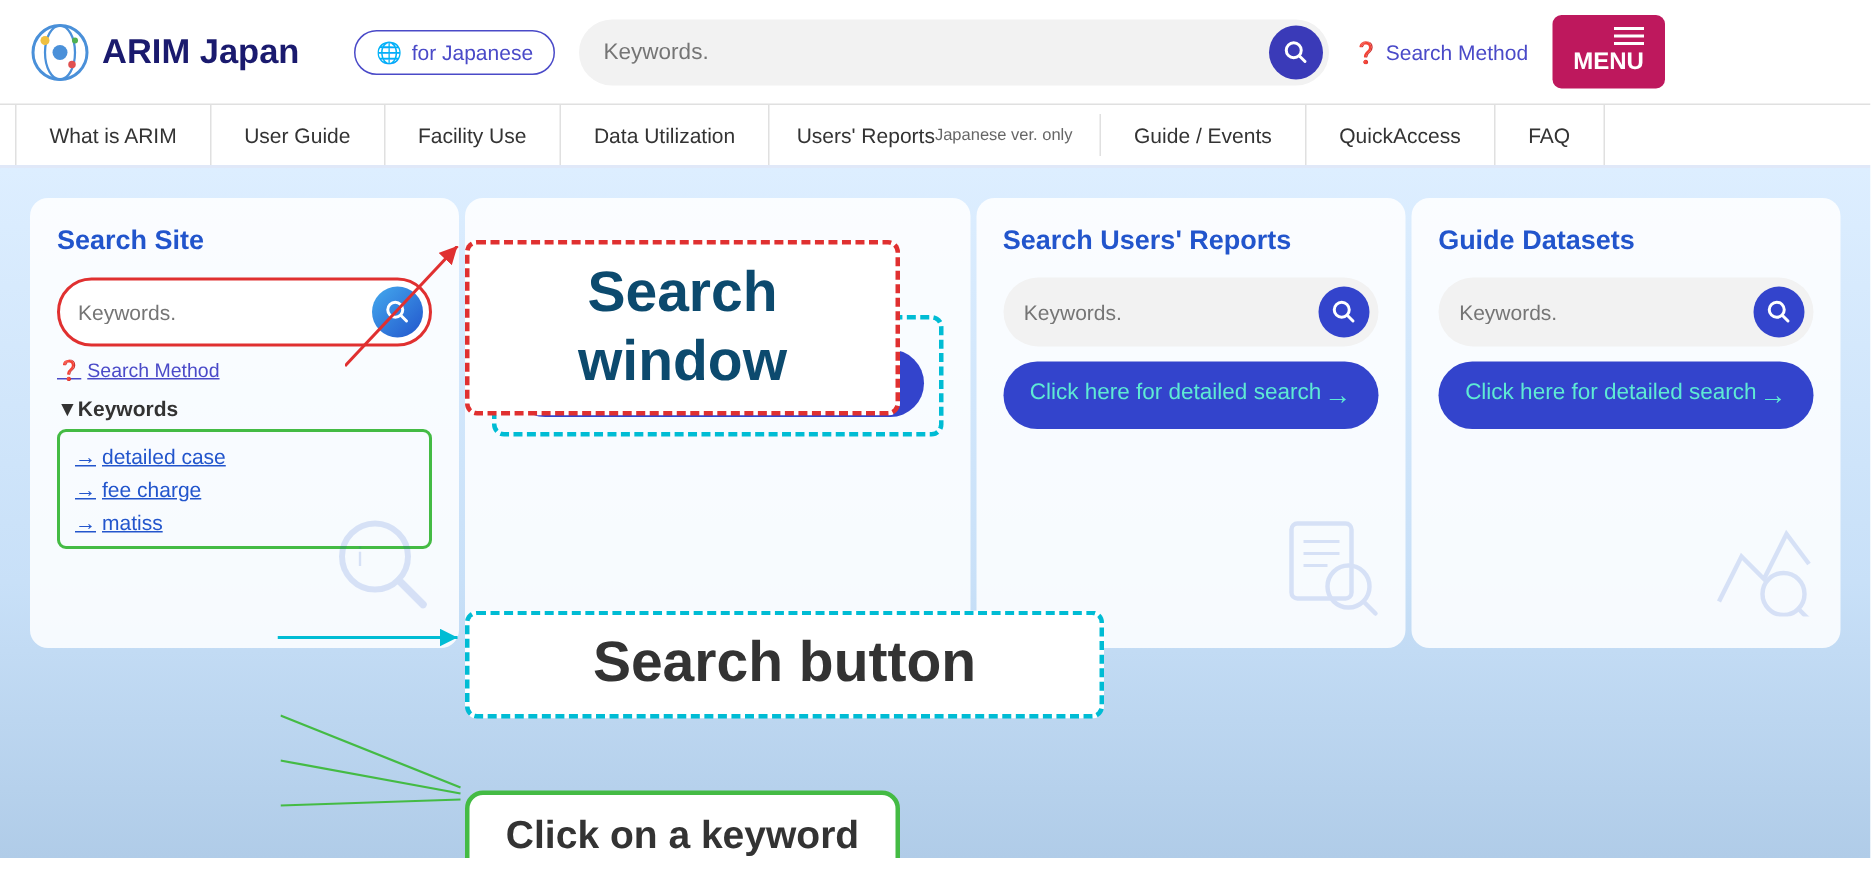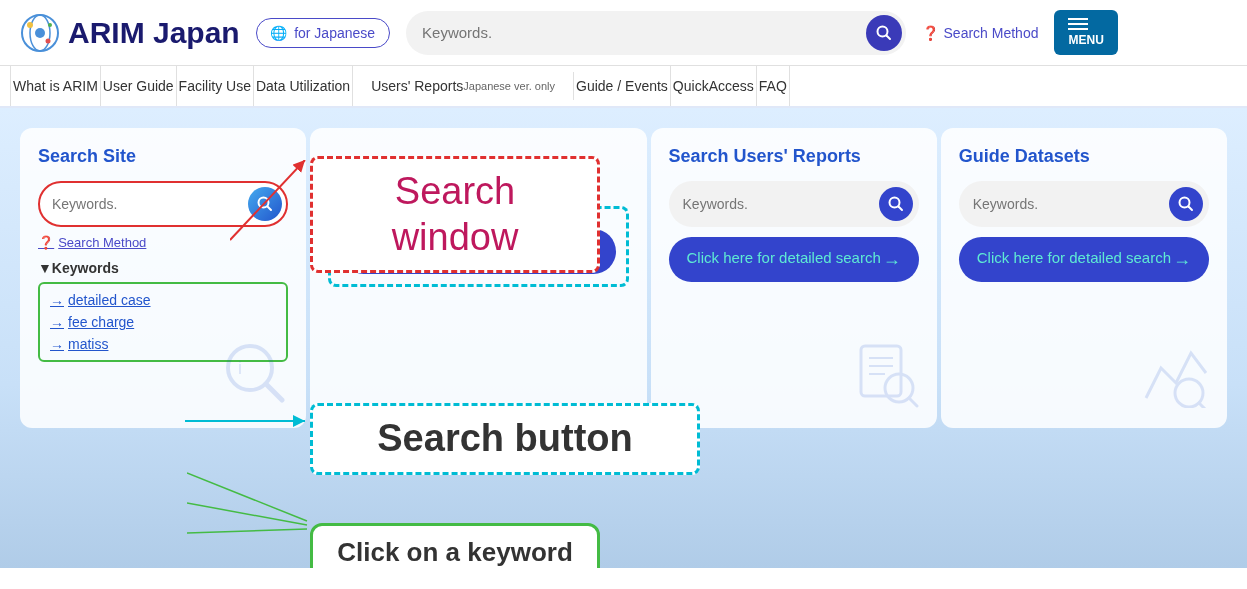--- a/index.html
+++ b/index.html
@@ -18,21 +18,21 @@
       display: flex;
       align-items: center;
       gap: 8px;
       min-width: 200px;
     }
     .logo-icon {
       width: 40px;
       height: 40px;
     }
     .logo-text {
-      font-size: 30px;
+      font-size: 23px;
       font-weight: bold;
       color: #1a1a6e;
     }
     .lang-btn {
       display: flex;
       align-items: center;
       gap: 6px;
       border: 1.5px solid #4a4ac8;
       border-radius: 20px;
       padding: 6px 14px;
@@ -75,31 +75,31 @@
     .search-method-link {
       display: flex;
       align-items: center;
       gap: 4px;
       color: #4a4ac8;
       font-size: 14px;
       text-decoration: none;
       white-space: nowrap;
     }
     .menu-btn {
-      background: #0369a1;
+      background: #be185d;
       color: #fff;
       border: none;
       border-radius: 6px;
       padding: 8px 14px;
       cursor: pointer;
       display: flex;
       flex-direction: column;
-      align-items: flex-start;
+      align-items: flex-end;
       gap: 3px;
-      font-size: 12px;
+      font-size: 16px;
       font-weight: bold;
       min-width: 58px;
     }
     .menu-lines {
       display: flex;
       flex-direction: column;
       gap: 3px;
     }
     .menu-line {
       width: 20px;
@@ -109,21 +109,21 @@
 
     
     .nav {
       display: flex;
       align-items: center;
       background: #fff;
       border-bottom: 2px solid #e0e8f8;
       padding: 0 10px;
     }
     .nav-item {
-      padding: 12px 2px;
+      padding: 12px 22px;
       font-size: 14px;
       color: #333;
       cursor: pointer;
       border-right: 1px solid #e0e0e0;
       white-space: nowrap;
     }
     .nav-item:first-child { border-left: 1px solid #e0e0e0; }
     .nav-item-dbl {
       padding: 6px 18px;
       font-size: 14px;
@@ -241,31 +241,31 @@
       width: 290px;
       background: #fff;
       border: 3px dashed #e03030;
       border-radius: 8px;
       z-index: 20;
       padding: 10px 20px;
       text-align: center;
     }
     .annotation-search-window .ann-text {
       font-size: 38px;
-      font-weight: normal;
-      color: #be185d;
+      font-weight: bold;
+      color: #0c4a6e;
       line-height: 1.2;
     }
 
     
     .annotation-search-btn {
       position: absolute;
       top: 295px;
       left: 310px;
-      width: 390px;
+      width: 426px;
       background: #fff;
       border: 3px dashed #00bcd4;
       border-radius: 8px;
       z-index: 20;
       padding: 10px 20px;
       text-align: center;
     }
     .annotation-search-btn .ann-text {
       font-size: 38px;
       font-weight: bold;

